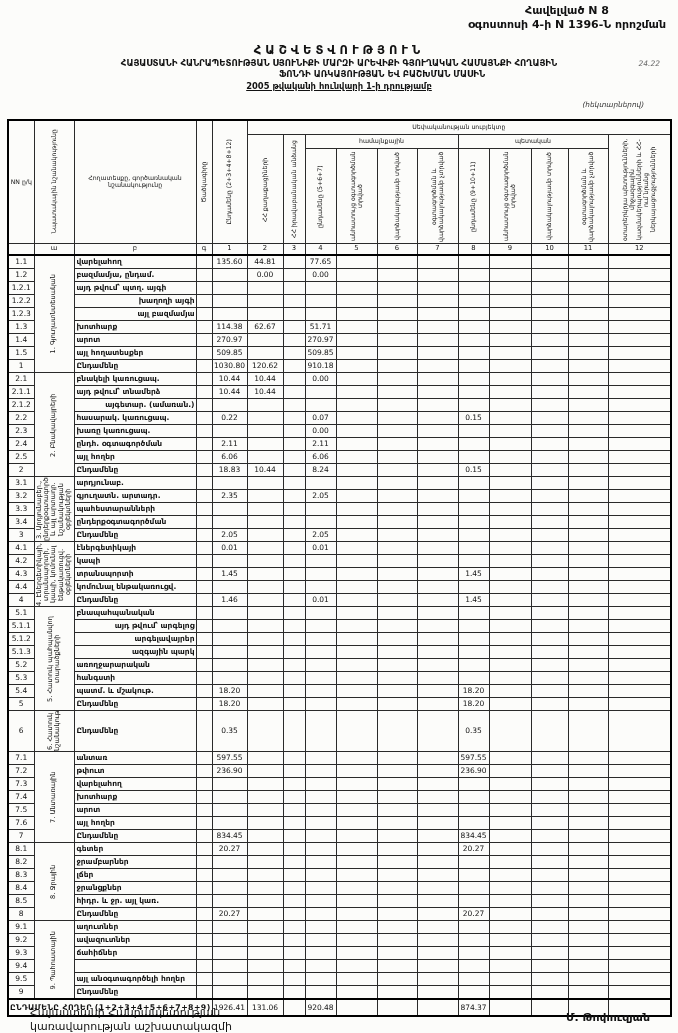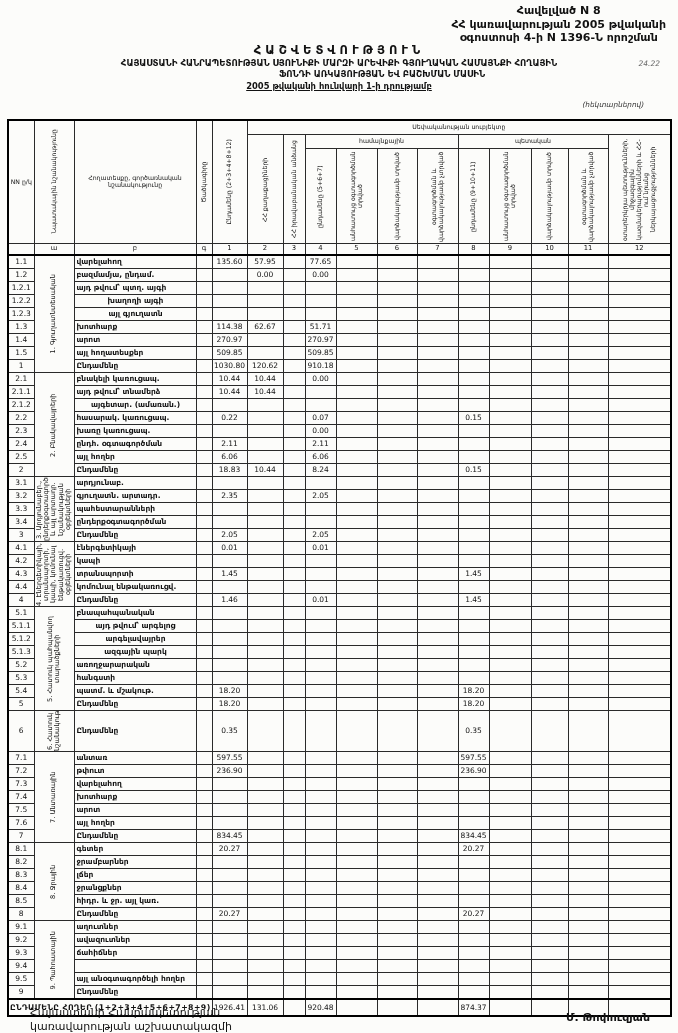--- a/index.html
+++ b/index.html
@@ -29,35 +29,34 @@
     font-weight:normal;vertical-align:middle;}
   .land th{font-size:6.2px;line-height:1.12;text-align:center;}
   .land td{font-size:7.5px;height:12px;line-height:1;text-align:center;white-space:nowrap;}
   .vert{writing-mode:vertical-rl;transform:rotate(180deg);text-align:center;}
   th.vert{max-height:100px;}
   tr.h1 th{height:13px;}
   tr.h2 th{height:13px;}
   tr.h3 th{height:92px;}
   tr.hnum th{height:10px;font-size:6.8px;border-bottom:2px solid #000;}
   td.lab{text-align:left;padding-left:2px;font-weight:bold;}
-  td.lab.center{text-align:center;}
+  td.lab.center{text-align:right;}
   td.secv{font-size:6.6px;line-height:1.1;white-space:normal;}
   tr.sec-start td{border-top:1.5px solid #000;}
   tr.tall td{height:38px;}
   tr.grand td{border-top:2px solid #000;height:15px;}
   tr.grand td.gt-label{font-size:7.8px;text-align:center;font-weight:bold;letter-spacing:0.4px;margin-left:8px;}
   .footer{position:absolute;left:30px;top:1006px;font-weight:normal;font-size:11px;line-height:13.5px;}
   .signature{position:absolute;right:28px;top:1011px;font-weight:bold;font-size:11px;}
 </style>
 </head>
 <body>
 
 <div class="appendix">
   <div>Հավելված N 8</div>
-  <div>ՀՀ կառավարության 2005 թվականի</div>
   <div>օգոստոսի 4-ի N 1396-Ն որոշման</div>
 </div>
 
 <div class="doc-title">ՀԱՇՎԵՏՎՈՒԹՅՈՒՆ</div>
 <div class="subtitle1">ՀԱՅԱՍՏԱՆԻ ՀԱՆՐԱՊԵՏՈՒԹՅԱՆ ՍՅՈՒՆԻՔԻ ՄԱՐԶԻ ԱՐԵՎԻՔԻ ԳՅՈՒՂԱԿԱՆ ՀԱՄԱՅՆՔԻ ՀՈՂԱՅԻՆ</div>
 <div class="subtitle2">ՖՈՆԴԻ ԱՌԿԱՅՈՒԹՅԱՆ ԵՎ ԲԱՇԽՄԱՆ ՄԱՍԻՆ</div>
 <div class="asof">2005 թվականի հունվարի 1-ի դրությամբ</div>
 <div class="hand-note">24.22</div>
 <div class="units">(հեկտարներով)</div>
 
@@ -125,21 +124,21 @@
       <th>12</th>
     </tr>
   </thead>
   <tbody>
       <tr class="sec-start">
         <td>1.1</td>
         <td class="vert secv" rowspan="9">1. Գյուղատնտեսական</td>
         <td class="lab">վարելահող</td>
         <td></td>
         <td>135.60</td>
-        <td>57.95</td>
+        <td>44.81</td>
         <td></td>
         <td>77.65</td>
         <td></td>
         <td></td>
         <td></td>
         <td></td>
         <td></td>
         <td></td>
         <td></td>
         <td></td>
@@ -190,21 +189,21 @@
         <td></td>
         <td></td>
         <td></td>
         <td></td>
         <td></td>
         <td></td>
         <td></td>
       </tr>
       <tr>
         <td>1.2.3</td>
-        <td class="lab center">այլ գյուղատն</td>
+        <td class="lab center">այլ բազմամյա</td>
         <td></td>
         <td></td>
         <td></td>
         <td></td>
         <td></td>
         <td></td>
         <td></td>
         <td></td>
         <td></td>
         <td></td>

